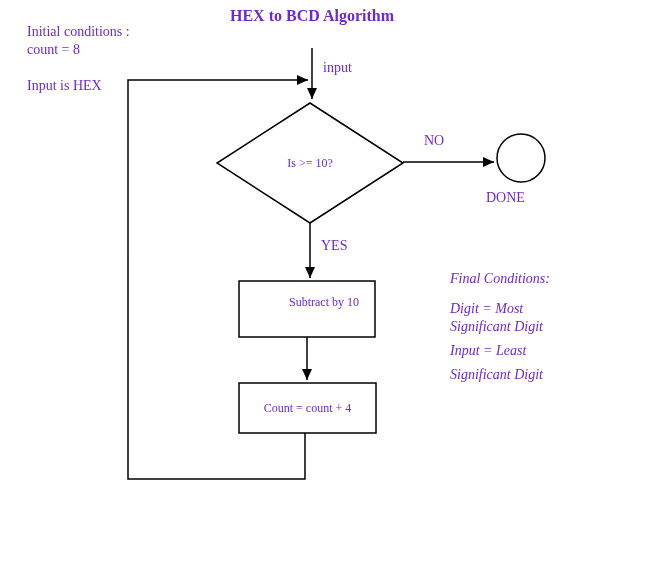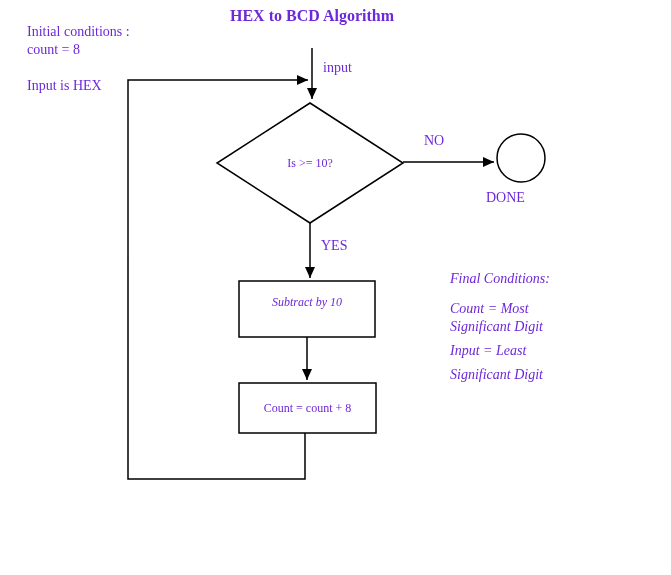--- a/index.html
+++ b/index.html
@@ -39,21 +39,21 @@
   }
   .shape-text {
     position: absolute;
     display: flex;
     align-items: center;
     justify-content: center;
     font-size: 12px;
     text-align: center;
   }
   .decision-text { left: 217px; top: 103px; width: 186px; height: 120px; }
-  .process1-text { left: 239px; top: 281px; width: 136px; height: 43px; font-style: italic; }
+  .process1-text { left: 256px; top: 281px; width: 136px; height: 43px; }
   .process2-text { left: 239px; top: 383px; width: 137px; height: 50px; }
   .note-block .line { position: absolute; left: 27px; }
   .final-line { position: absolute; left: 450px; font-size: 14px; line-height: 18px; white-space: pre; font-style: italic; }
 </style>
 </head>
 <body>
 
 <div class="canvas">
 
   <svg class="wires" width="671" height="575" viewBox="0 0 671 575">
@@ -90,23 +90,23 @@
     <div class="label line" style="top:78px;">Input is HEX</div>
   </div>
 
   <div class="label" style="left:323px; top:60px;">input</div>
   <div class="label" style="left:424px; top:133px;">NO</div>
   <div class="label" style="left:321px; top:238px;">YES</div>
   <div class="label" style="left:486px; top:190px;">DONE</div>
 
   <div class="shape-text decision-text">Is &gt;= 10?</div>
   <div class="shape-text process1-text">Subtract by 10</div>
-  <div class="shape-text process2-text">Count = count + 8</div>
+  <div class="shape-text process2-text">Count = count + 4</div>
 
   <div>
     <div class="final-line" style="top:270px;">Final Conditions:</div>
-    <div class="final-line" style="top:300px;">Count = Most</div>
+    <div class="final-line" style="top:300px;">Digit = Most</div>
     <div class="final-line" style="top:318px;">Significant Digit</div>
     <div class="final-line" style="top:342px;">Input = Least</div>
     <div class="final-line" style="top:366px;">Significant Digit</div>
   </div>
 
 </div>
 
 </body></html>

